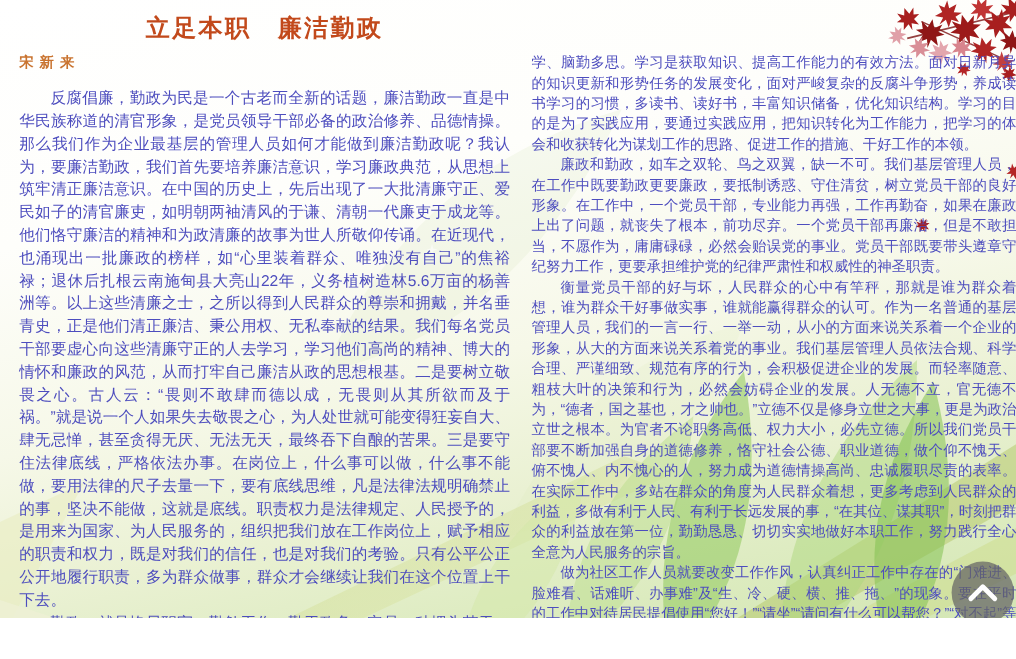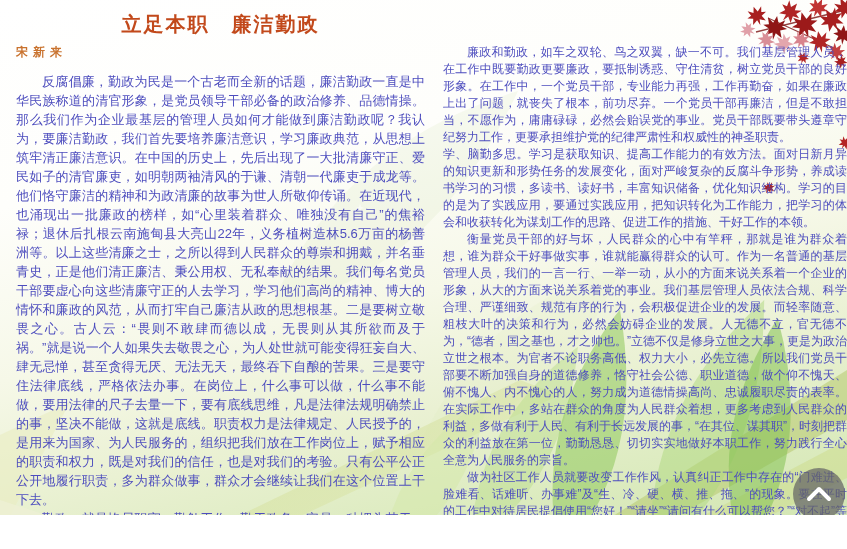--- a/index.html
+++ b/index.html
@@ -90,22 +90,22 @@
   <div class="col col-left">
     <div class="doc-title">立足本职　廉洁勤政</div>
     <div class="doc-author">宋新来</div>
     <div class="body-left">
       <p class="para">反腐倡廉，勤政为民是一个古老而全新的话题，廉洁勤政一直是中华民族称道的清官形象，是党员领导干部必备的政治修养、品德情操。那么我们作为企业最基层的管理人员如何才能做到廉洁勤政呢？我认为，要廉洁勤政，我们首先要培养廉洁意识，学习廉政典范，从思想上筑牢清正廉洁意识。在中国的历史上，先后出现了一大批清廉守正、爱民如子的清官廉吏，如明朝两袖清风的于谦、清朝一代廉吏于成龙等。他们恪守廉洁的精神和为政清廉的故事为世人所敬仰传诵。在近现代，也涌现出一批廉政的榜样，如“心里装着群众、唯独没有自己”的焦裕禄；退休后扎根云南施甸县大亮山22年，义务植树造林5.6万亩的杨善洲等。以上这些清廉之士，之所以得到人民群众的尊崇和拥戴，并名垂青史，正是他们清正廉洁、秉公用权、无私奉献的结果。我们每名党员干部要虚心向这些清廉守正的人去学习，学习他们高尚的精神、博大的情怀和廉政的风范，从而打牢自己廉洁从政的思想根基。二是要树立敬畏之心。古人云：“畏则不敢肆而德以成，无畏则从其所欲而及于祸。”就是说一个人如果失去敬畏之心，为人处世就可能变得狂妄自大、肆无忌惮，甚至贪得无厌、无法无天，最终吞下自酿的苦果。三是要守住法律底线，严格依法办事。在岗位上，什么事可以做，什么事不能做，要用法律的尺子去量一下，要有底线思维，凡是法律法规明确禁止的事，坚决不能做，这就是底线。职责权力是法律规定、人民授予的，是用来为国家、为人民服务的，组织把我们放在工作岗位上，赋予相应的职责和权力，既是对我们的信任，也是对我们的考验。只有公平公正公开地履行职责，多为群众做事，群众才会继续让我们在这个位置上干下去。</p>
       <p class="para">勤政，就是恪尽职守，勤勉工作，勤于政务。它是一种埋头苦干、兢兢业业、任劳任怨的精神境界和行为方式。《尚书》中说：“功崇惟志、业广惟勤”，唐代著名思想家韩愈认为“业精于勤荒于嬉”，更加说明了“勤”对于从政及修身的重要意义。要在工作岗位上做出成绩，不勤政不行，要做到勤政，就必须心勤多</p>
     </div>
   </div>
 
   <div class="col col-right">
+    <p class="para noindent">学、脑勤多思。学习是获取知识、提高工作能力的有效方法。面对日新月异的知识更新和形势任务的发展变化，面对严峻复杂的反腐斗争形势，养成读书学习的习惯，多读书、读好书，丰富知识储备，优化知识结构。学习的目的是为了实践应用，要通过实践应用，把知识转化为工作能力，把学习的体会和收获转化为谋划工作的思路、促进工作的措施、干好工作的本领。</p>
     <p class="para">廉政和勤政，如车之双轮、鸟之双翼，缺一不可。我们基层管理人员，在工作中既要勤政更要廉政，要抵制诱惑、守住清贫，树立党员干部的良好形象。在工作中，一个党员干部，专业能力再强，工作再勤奋，如果在廉政上出了问题，就丧失了根本，前功尽弃。一个党员干部再廉洁，但是不敢担当，不愿作为，庸庸碌碌，必然会贻误党的事业。党员干部既要带头遵章守纪努力工作，更要承担维护党的纪律严肃性和权威性的神圣职责。</p>
-    <p class="para noindent">学、脑勤多思。学习是获取知识、提高工作能力的有效方法。面对日新月异的知识更新和形势任务的发展变化，面对严峻复杂的反腐斗争形势，养成读书学习的习惯，多读书、读好书，丰富知识储备，优化知识结构。学习的目的是为了实践应用，要通过实践应用，把知识转化为工作能力，把学习的体会和收获转化为谋划工作的思路、促进工作的措施、干好工作的本领。</p>
     <p class="para">衡量党员干部的好与坏，人民群众的心中有竿秤，那就是谁为群众着想，谁为群众干好事做实事，谁就能赢得群众的认可。作为一名普通的基层管理人员，我们的一言一行、一举一动，从小的方面来说关系着一个企业的形象，从大的方面来说关系着党的事业。我们基层管理人员依法合规、科学合理、严谨细致、规范有序的行为，会积极促进企业的发展。而轻率随意、粗枝大叶的决策和行为，必然会妨碍企业的发展。人无德不立，官无德不为，“德者，国之基也，才之帅也。”立德不仅是修身立世之大事，更是为政治立世之根本。为官者不论职务高低、权力大小，必先立德。所以我们党员干部要不断加强自身的道德修养，恪守社会公德、职业道德，做个仰不愧天、俯不愧人、内不愧心的人，努力成为道德情操高尚、忠诚履职尽责的表率。在实际工作中，多站在群众的角度为人民群众着想，更多考虑到人民群众的利益，多做有利于人民、有利于长远发展的事，“在其位、谋其职”，时刻把群众的利益放在第一位，勤勤恳恳、切切实实地做好本职工作，努力践行全心全意为人民服务的宗旨。</p>
     <p class="para">做为社区工作人员就要改变工作作风，认真纠正工作中存在的“门难进、脸难看、话难听、办事难”及“生、冷、硬、横、推、拖、”的现象。要在平时的工作中对待居民提倡使用“您好！”“请坐”“请问有什么可以帮您？”“对不起”等文明礼貌用语。做到居民来办事件件有着落、事事有回音，让群众高兴而来、满意而归。</p>
   </div>
 
   <div class="scroll-top">
     <svg width="26" height="16" viewBox="0 0 26 16">
       <polyline points="3,13 13,3 23,13" fill="none" stroke="#ffffff" stroke-width="4" stroke-linecap="round" stroke-linejoin="round"></polyline>
     </svg>
   </div>
 

